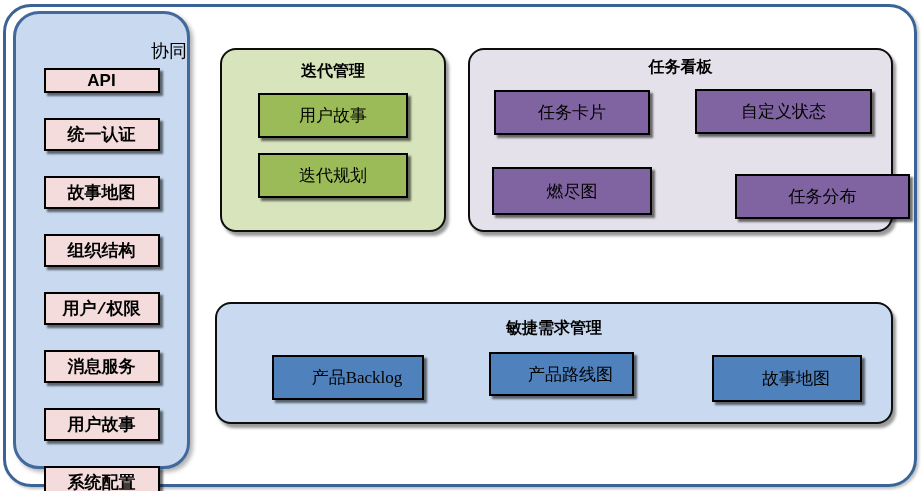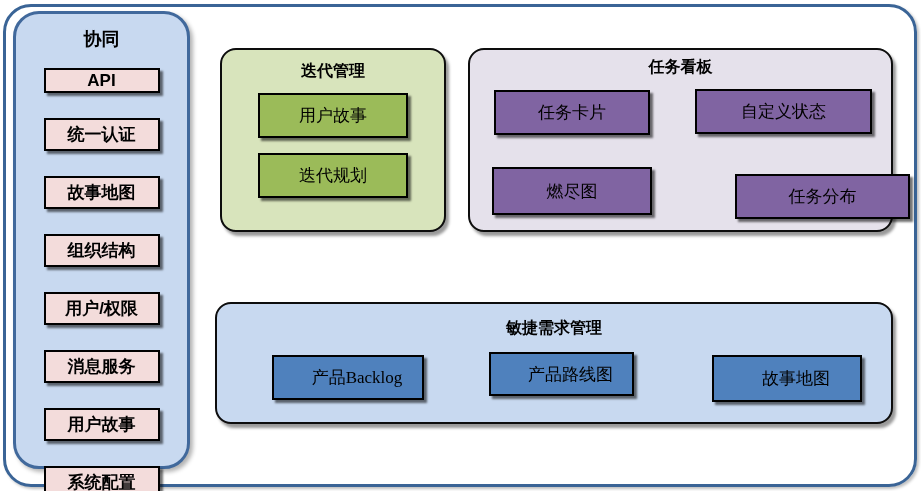--- a/index.html
+++ b/index.html
@@ -29,45 +29,45 @@
     position: absolute;
     left: 13px; top: 11px;
     width: 177px; height: 458px;
     background: var(--sidebar-fill, #c8d9f0);
     border: 3px solid var(--sidebar-border, #41699c);
     border-radius: 26px;
     box-shadow: 3px 3px 4px rgba(0,0,0,0.3);
     box-sizing: border-box;
   }
   .sidebar-title {
-    margin-top: 13px;
-    text-align: center;
+    margin-top: 25px;
+    text-align: right;
     font-size: 18px;
-    font-weight: bold;
+    font-weight: normal;
     color: var(--text, #000);
   }
   .sidebar-items {
     position: absolute;
     left: 0; top: 54px;
     width: 100%;
     display: flex;
     flex-direction: column;
     align-items: center;
     gap: 25px;
   }
   .s-item {
     width: 116px;
     height: 33px;
     background: var(--pink-item, #f3dcdb);
     border: 2.5px solid var(--item-border, #000);
     box-shadow: 3px 3px 2px rgba(0,0,0,0.55);
     display: flex;
     align-items: center;
     justify-content: center;
-    font-family: Liberation Sans, sans-serif;
+    font-family: Liberation Mono, monospace;
     font-weight: bold;
     font-size: 17px;
     color: var(--text, #000);
     box-sizing: border-box;
   }
   .s-item.short { height: 25px; font-family: "Liberation Sans", sans-serif; }
   
   .group {
     position: absolute;
     border: 2px solid #0d0d0d;

